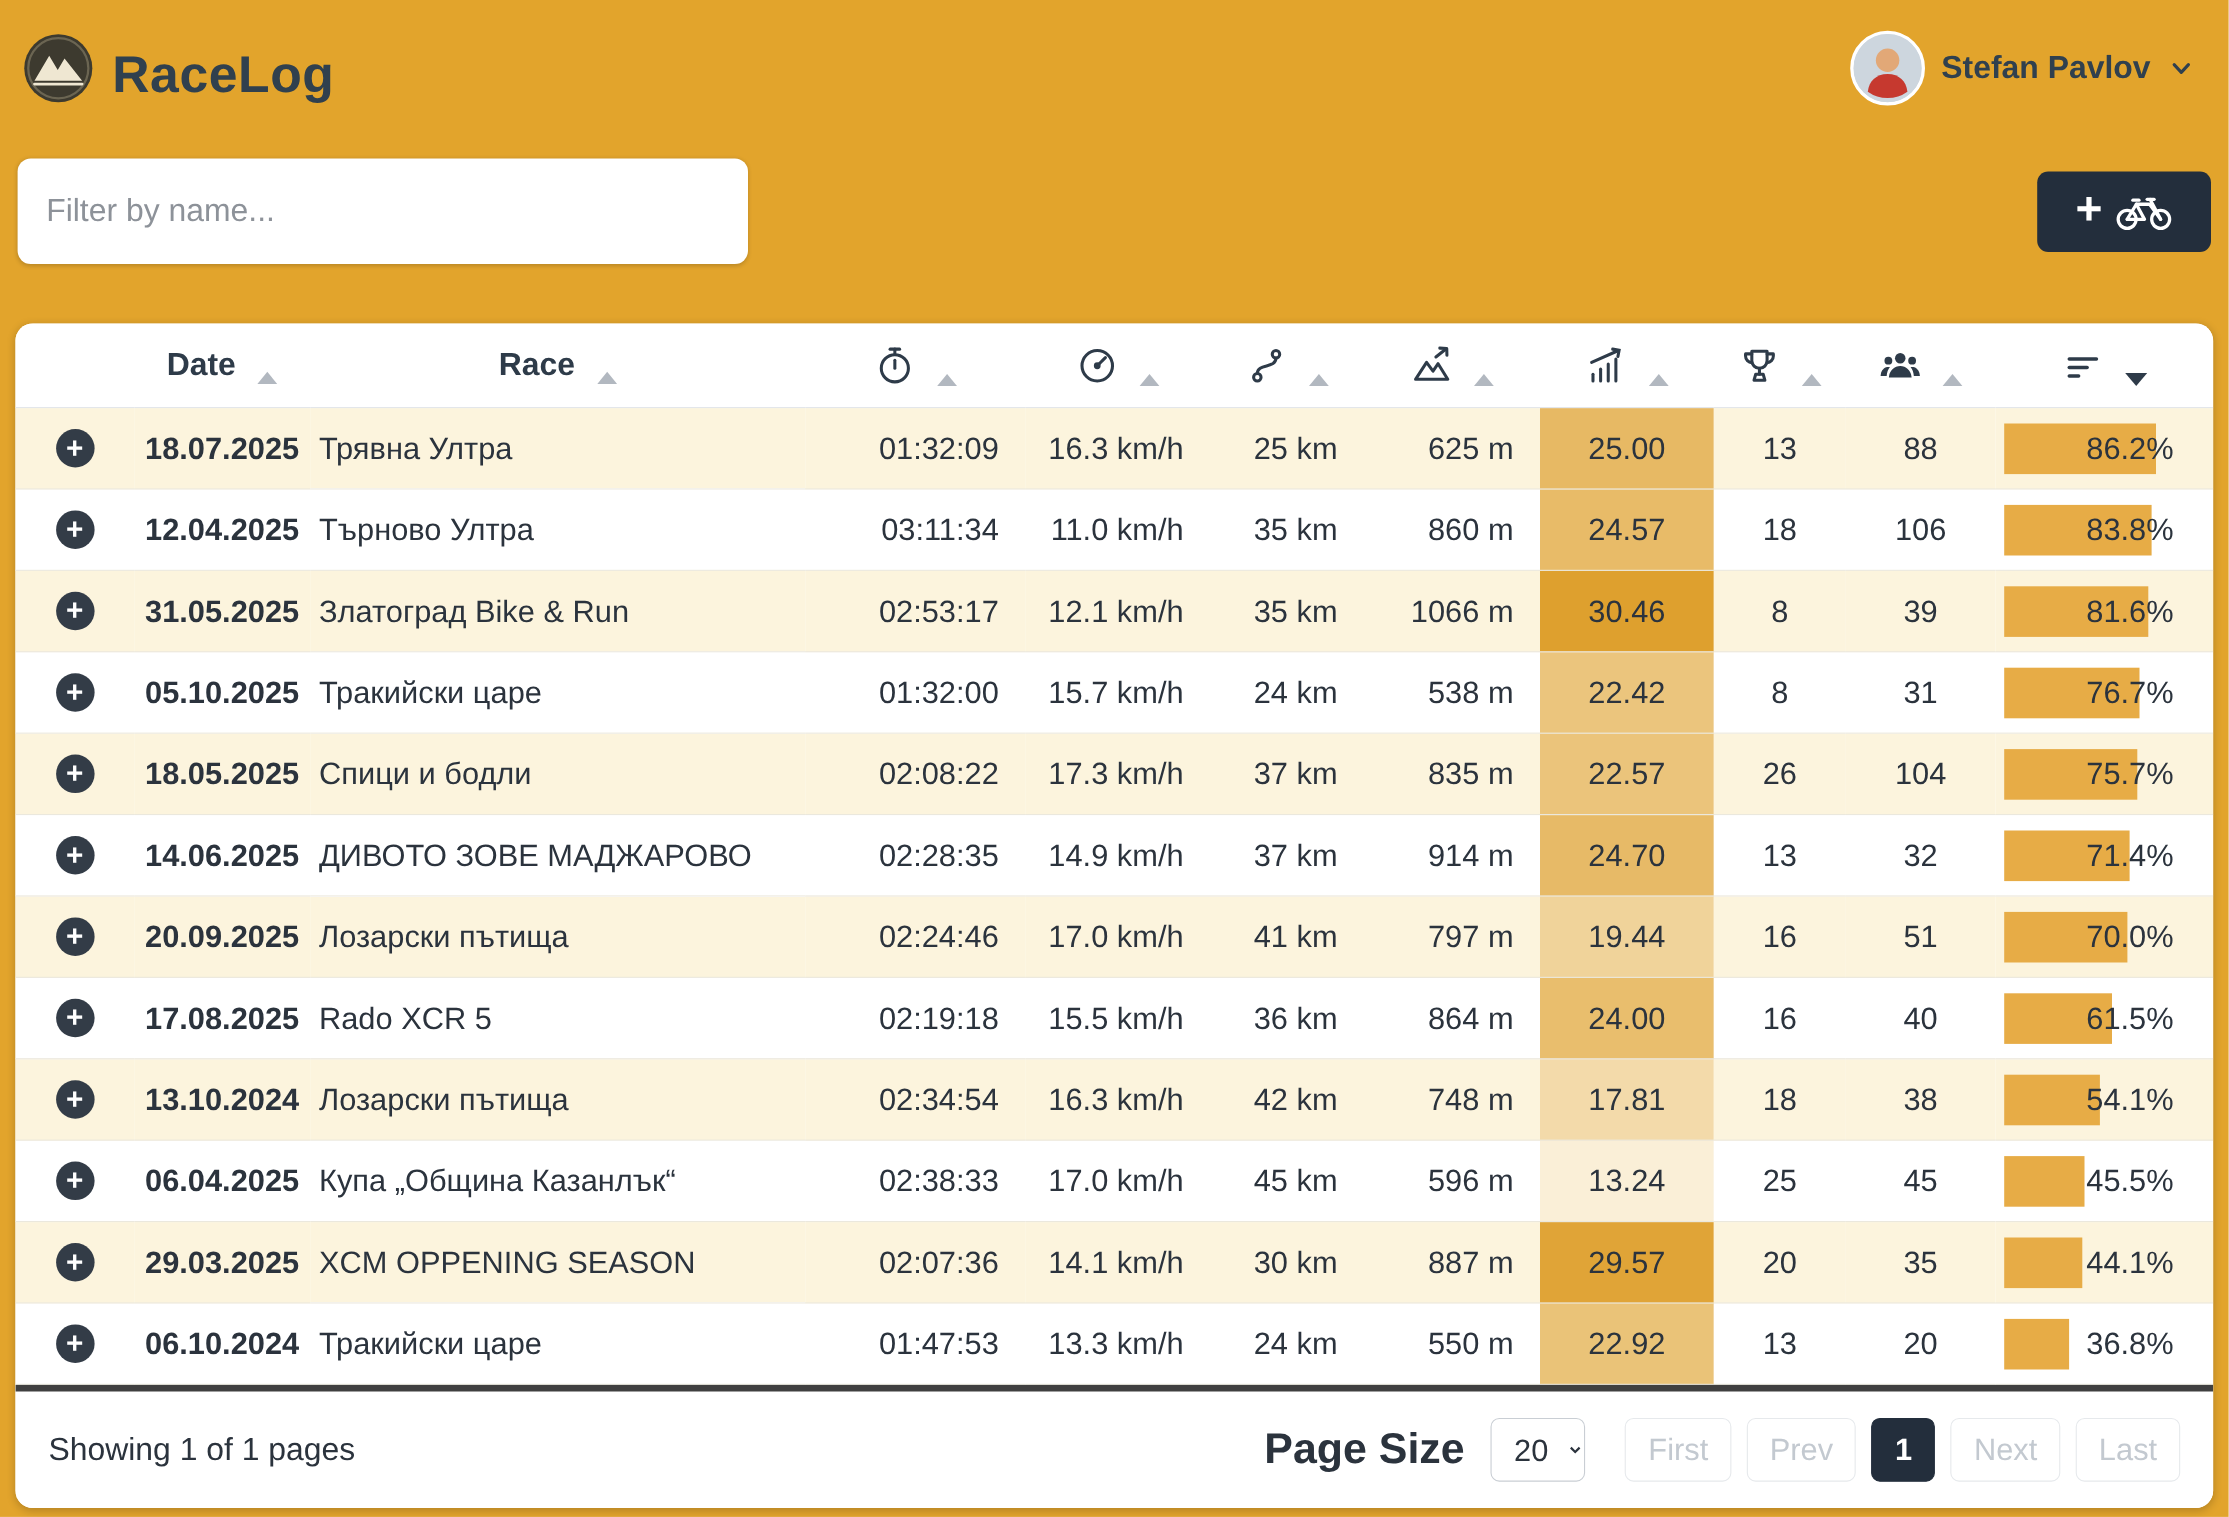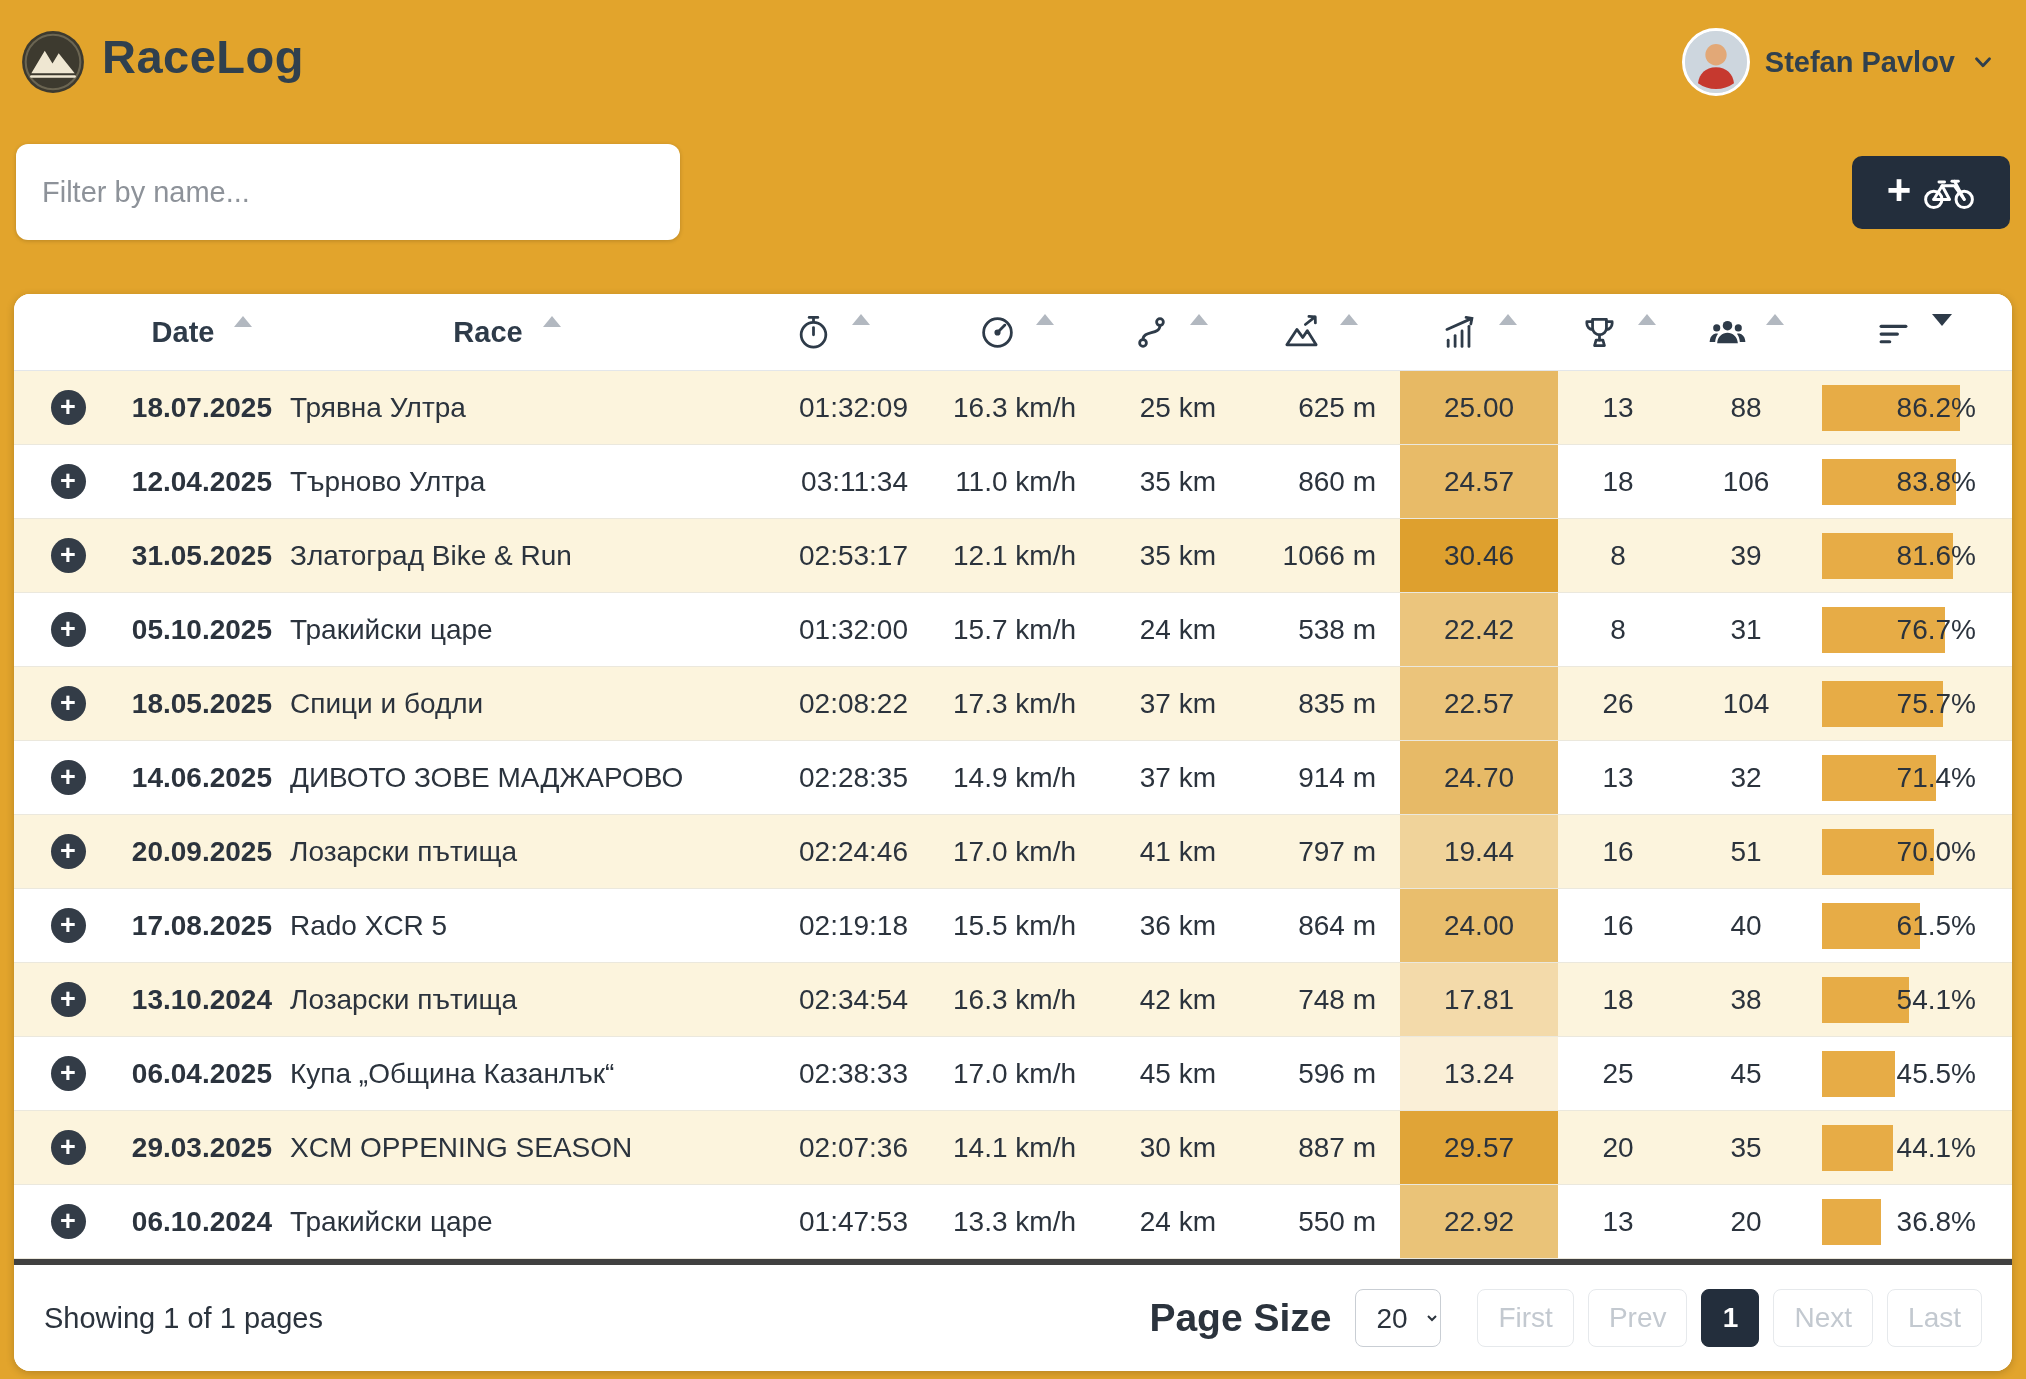--- a/index.html
+++ b/index.html
@@ -5,40 +5,40 @@
   html,body{margin:0;padding:0;}
   body{
     width:2026px;height:1379px;
     background:#E2A42C;
     font-family:"Liberation Sans", sans-serif;
     color:#2b333d;
     overflow:hidden;
   }
   
   .topbar{display:flex;justify-content:space-between;align-items:center;padding:28px 30px 6px 20px;}
-  .brand{display:flex;align-items:flex-start;gap:16px;}
+  .brand{display:flex;align-items:flex-end;gap:16px;}
   .logo-svg{width:66px;height:66px;display:block;}
   .brand-title{font-size:47px;font-weight:800;color:#30404e;letter-spacing:.5px;}
   .user{display:flex;align-items:center;gap:15px;cursor:pointer;}
   .avatar{width:62px;height:62px;border-radius:50%;overflow:hidden;border:3px solid #fff;background:#cdd6de;flex:0 0 auto;}
   .avatar svg{display:block;width:100%;height:100%;}
   .user-name{font-size:29px;font-weight:bold;color:#30404e;}
   .chev{width:26px;height:26px;}
   
   .controls{display:flex;justify-content:space-between;align-items:center;padding:42px 16px 0 16px;}
   .filter-input{width:612px;height:66px;border:none;border-radius:12px;padding:15px 26px;font-size:29px;color:#333;box-shadow:0 1px 4px rgba(0,0,0,.18);outline:none;}
   .filter-input::placeholder{color:#8d9299;}
   .add-btn{width:158px;height:73px;background:#232e3c;border:none;border-radius:10px;display:flex;align-items:center;justify-content:center;gap:12px;cursor:pointer;}
   .add-plus{color:#fff;font-size:42px;font-weight:bold;line-height:1;margin-top:-5px;}
   .bike{width:52px;height:38px;}
   
   .card{margin:54px 14px 0 14px;background:#fff;border-radius:16px;overflow:hidden;box-shadow:0 2px 8px rgba(0,0,0,.2);}
   table{width:100%;border-collapse:collapse;table-layout:fixed;}
   thead th{height:76px;background:#fff;border-bottom:1px solid #e3e6ea;vertical-align:middle;padding:0;}
-  .hdr{display:flex;align-items:flex-start;justify-content:center;gap:20px;}
+  .hdr{display:flex;align-items:flex-end;justify-content:center;gap:20px;}
   .header-label{font-size:29px;font-weight:bold;color:#2e3b49;}
   .hicon{width:37px;height:37px;color:#2e3b49;display:block;}
   .caret-up{width:0;height:0;border-left:9px solid transparent;border-right:9px solid transparent;border-bottom:11px solid #b2b8c0;display:inline-block;}
   .caret-down-active{width:0;height:0;border-left:10px solid transparent;border-right:10px solid transparent;border-top:12px solid #2e3b49;display:inline-block;}
   tbody td{height:73px;font-size:28px;color:#2b333d;border-bottom:1px solid #ebe8dd;padding:0;vertical-align:middle;}
   tbody tr:nth-child(odd) td{background:#fcf4dd;}
   tbody tr:nth-child(even) td{background:#ffffff;}
   td.c-expand{text-align:center;}
   .expand-btn{width:35px;height:35px;border-radius:50%;background:#333c47;color:#fff;border:none;font-size:27px;font-weight:bold;line-height:33px;text-align:center;padding:0;cursor:pointer;display:inline-block;}
   td.c-date{text-align:right;padding-right:10px;font-weight:bold;}

